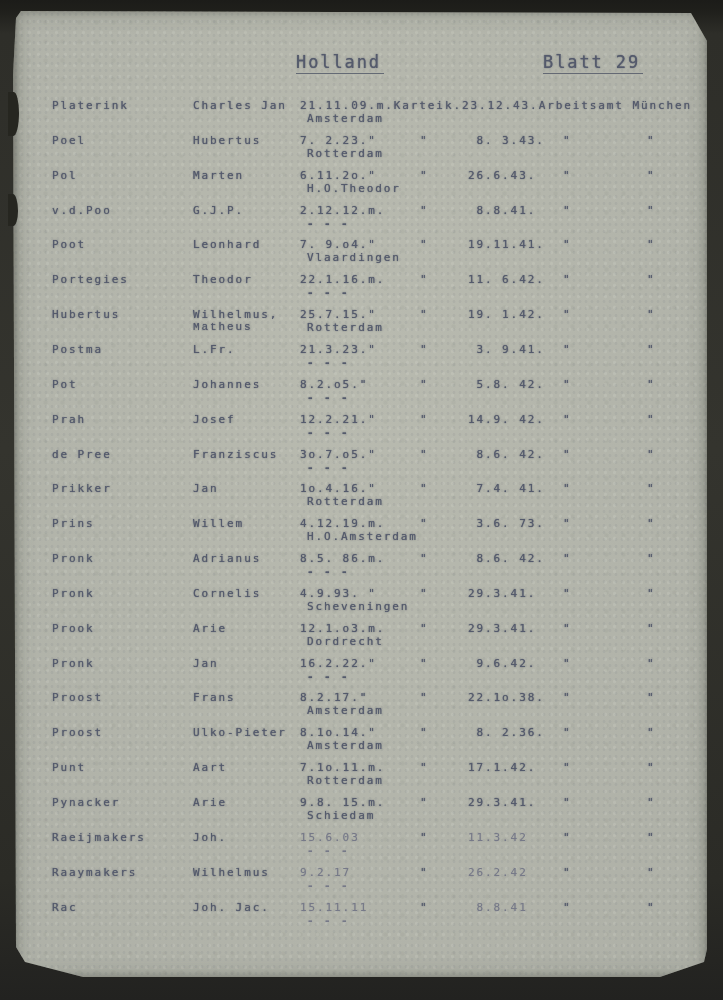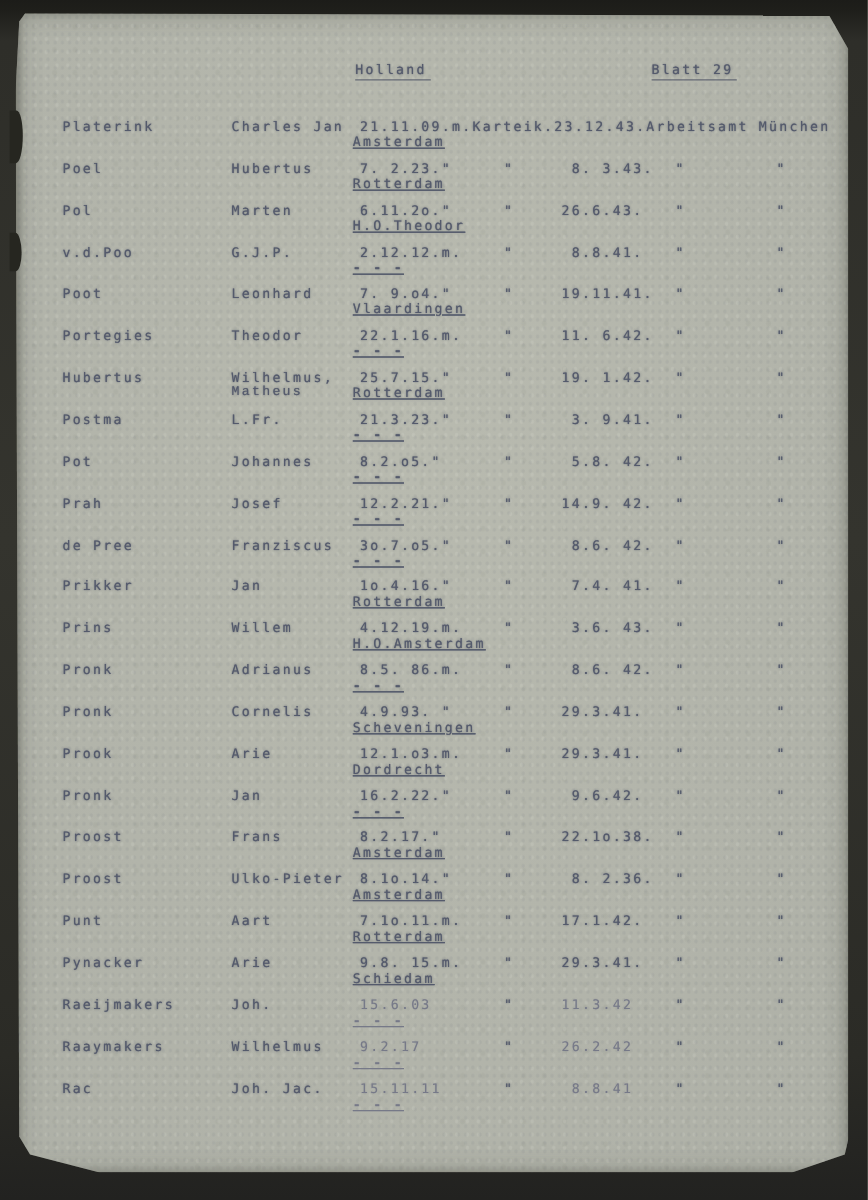--- a/index.html
+++ b/index.html
@@ -24,36 +24,36 @@
     background-position:0 0, 3px 5px, 7px 2px, 0 0;
     box-shadow:inset 0 0 22px rgba(70,74,64,.33), inset 5px 0 8px -3px rgba(58,58,52,.45), inset -4px 0 7px -3px rgba(58,58,52,.35);
     clip-path:polygon(8px 0,678px 2px,694px 30px,694px 938px,691px 951px,647px 966px,70px 966px,12px 951px,3px 936px,0 64px,3px 7px);
   }
   .ink{
     color:#545a6c;
     text-shadow:0 0 1px rgba(82,88,104,.9), 0 0 2.5px rgba(82,88,104,.3);
   }
   .hdr{
     position:absolute;top:41px;
-    font-size:11px;letter-spacing:1.9px;white-space:pre;
+    font-size:17px;letter-spacing:1.9px;white-space:pre;
     border-bottom:1.4px solid rgba(80,86,102,.8);
     padding:0 3px 1px 0;
   }
   .hdr-left{left:283px;}
   .hdr-right{left:494px;margin-left:36px;}
   .row{position:absolute;left:0;width:100%;height:0;}
   .row span{
     position:absolute;top:0;white-space:pre;
     font-size:11px;letter-spacing:1.9px;line-height:11px;
   }
   .c-surname{left:39px;}
   .c-given{left:180px;}
   .c-given2{left:180px;top:13px !important;font-family:Liberation Mono, monospace;}
   .c-birth{left:287px;}
-  .c-sub{left:281px;top:13px !important;text-decoration:underline;}
+  .c-sub{left:294px;top:13px !important;}
   .c-d1{left:407px;}
   .c-reg{left:455px;}
   .c-d2{left:550px;}
   .c-d3{left:634px;}
   .dashes{font-weight:bold;letter-spacing:2.4px;}
   .pencil .c-birth,.pencil .c-reg,.pencil .c-sub{
     color:#767988;text-shadow:0 0 1px rgba(118,121,136,.55);
   }
   .edge-blob{position:absolute;background:#262620;}
   .blob1{left:8px;top:92px;width:11px;height:44px;border-radius:0 55% 60% 0;}
@@ -183,21 +183,21 @@
           <span class="ink c-reg"> 7.4. 41.</span>
           <span class="ink c-d2">"</span>
           <span class="ink c-d3">"</span>
         </div>
         <div class="row" style="top: 507px;">
           <span class="ink c-surname">Prins</span>
           <span class="ink c-given">Willem</span>
           <span class="ink c-birth">4.12.19.m.</span>
           <span class="ink c-sub">H.O.Amsterdam</span>
           <span class="ink c-d1">"</span>
-          <span class="ink c-reg"> 3.6. 43.</span>
+          <span class="ink c-reg"> 3.6. 73.</span>
           <span class="ink c-d2">"</span>
           <span class="ink c-d3">"</span>
         </div>
         <div class="row" style="top: 542px;">
           <span class="ink c-surname">Pronk</span>
           <span class="ink c-given">Adrianus</span>
           <span class="ink c-birth">8.5. 86.m.</span>
           <span class="ink c-sub dashes">- - -</span>
           <span class="ink c-d1">"</span>
           <span class="ink c-reg"> 8.6. 42.</span>

